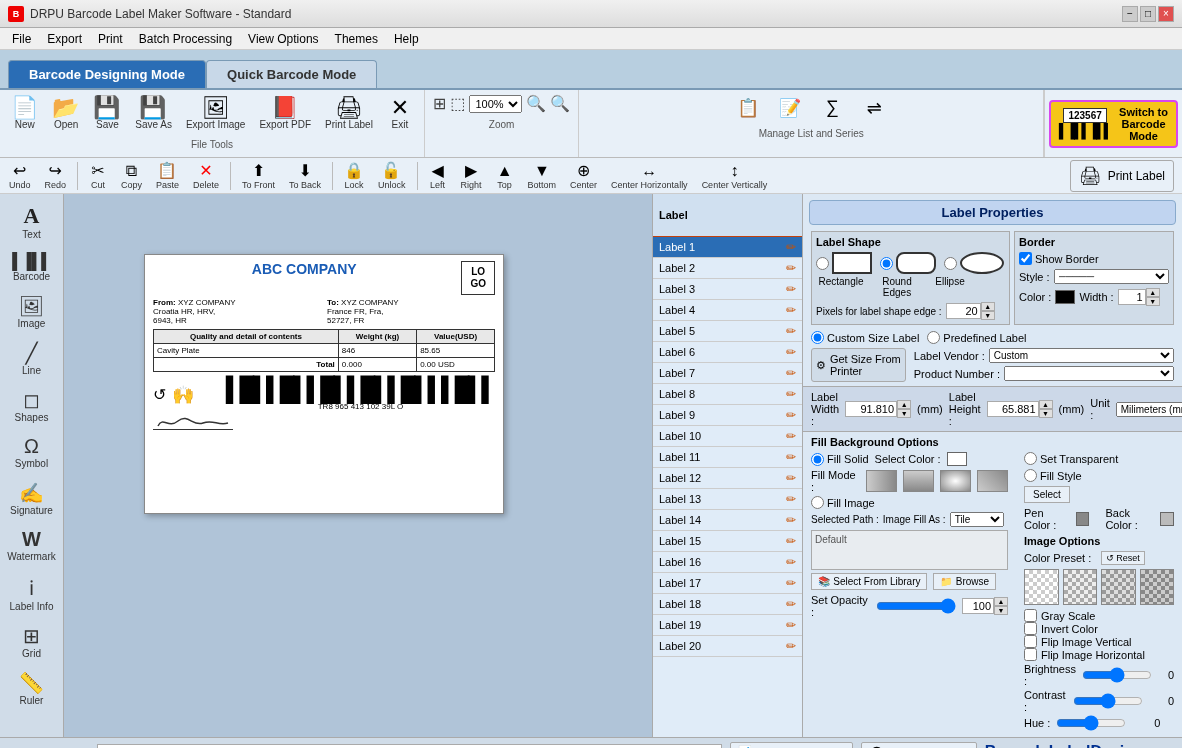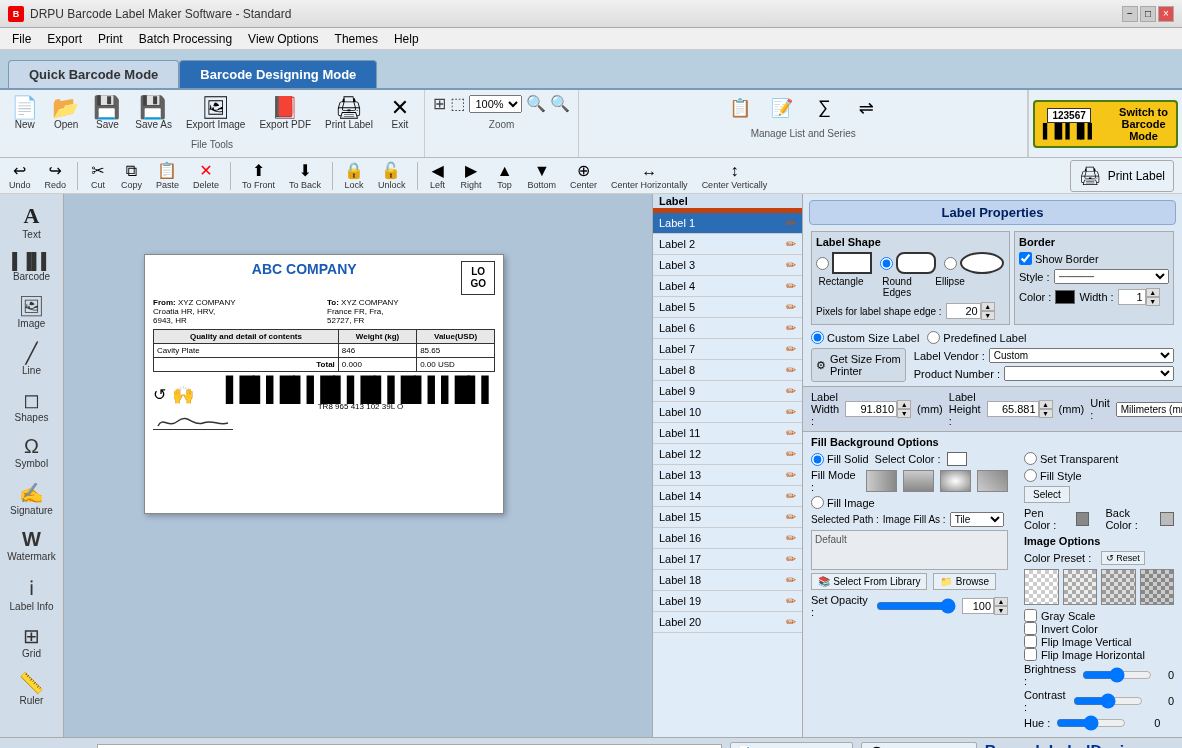--- a/index.html
+++ b/index.html
@@ -29,21 +29,21 @@
     .toolbar-section-content { display: flex; gap: 4px; }
     .toolbar-section-label { font-size: 10px; color: #555; text-align: center; padding-top: 2px; }
     .tb-btn { display: flex; flex-direction: column; align-items: center; padding: 2px 4px; cursor: pointer; min-width: 36px; border: 1px solid transparent; border-radius: 3px; }
     .tb-btn .icon { font-size: 22px; line-height: 1; }
     .tb-btn .lbl { font-size: 10px; color: #333; }
     .zoom-section { display: flex; align-items: center; gap: 4px; padding: 4px 8px; }
     .zoom-section select { font-size: 11px; padding: 1px 2px; }
     .zoom-icon { cursor: pointer; font-size: 16px; color: #444; }
     
     
-    .switch-btn { background: #f5c518; border: 2px solid #4d7c0f; padding: 4px 8px; margin: 4px; border-radius: 4px; cursor: pointer; display: flex; align-items: center; gap: 24px; font-weight: bold; font-size: 12px; }
+    .switch-btn { background: #f5c518; border: 2px solid #d946ef; padding: 4px 8px; margin: 4px; border-radius: 4px; cursor: pointer; display: flex; align-items: center; gap: 8px; font-weight: bold; font-size: 12px; }
     
     
     #leftpanel { width: 64px; background: #d0dce8; border-right: 1px solid #aaa; display: flex; flex-direction: column; align-items: center; padding: 4px 0; gap: 2px; }
     .left-tool { display: flex; flex-direction: column; align-items: center; padding: 4px 2px; cursor: pointer; width: 56px; border: 1px solid transparent; border-radius: 3px; }
     .left-tool .icon { font-size: 20px; color: #333; }
     .left-tool .lbl { font-size: 10px; color: #333; text-align: center; }
     
     
     #edittoolbar { background: #e8f0f8; height: 36px; display: flex; align-items: center; padding: 0 4px; border-bottom: 1px solid #ccc; gap: 4px; flex-shrink: 0; }
     .edit-btn { display: flex; flex-direction: column; align-items: center; padding: 1px 4px; cursor: pointer; border: 1px solid transparent; border-radius: 2px; min-width: 28px; }
@@ -57,21 +57,21 @@
     
     
     #canvas-area { flex: 1; background: #b0c4d8; position: relative; overflow: hidden; }
     #label-canvas { position: absolute; top: 60px; left: 80px; width: 360px; height: 260px; background: white; border: 1px solid #888; box-shadow: 2px 2px 6px rgba(0,0,0,0.3); }
     
     
     #labellist { width: 150px; background: #e0ecf8; border-left: 1px solid #aaa; overflow-y: auto; }
     .label-item { display: flex; align-items: center; padding: 3px 6px; border-bottom: 1px solid #ccc; cursor: pointer; font-size: 11px; }
     .label-item.active { background: #2a6db5; color: white; }
     .label-item .edit-icon { margin-left: auto; font-size: 12px; color: #c85000; }
-    .label-header { background: #d0e0f0; padding: 1px 6px; font-size: 11px; font-weight: bold; border-bottom: 5px solid #c2410c; }
+    .label-header { background: #d0e0f0; padding: 15px 6px; font-size: 11px; font-weight: bold; border-bottom: 1px solid #c2410c; }
     
     
     #propspanel { width: 380px; background: #dce8f4; border-left: 1px solid #aaa; overflow-y: auto; font-size: 11px; }
     .props-header { background: #c0d4f0; border: 1px solid #88aacc; text-align: center; font-weight: bold; font-size: 13px; padding: 4px; margin: 6px; border-radius: 4px; color: #002060; }
     .radio-opt { display: flex; align-items: center; gap: 3px; cursor: pointer; }
     .shape-rect { width: 40px; height: 22px; border: 2px solid #333; background: white; }
     .shape-round { width: 40px; height: 22px; border: 2px solid #333; background: white; border-radius: 8px; }
     .shape-ellipse { width: 44px; height: 22px; border: 2px solid #333; background: white; border-radius: 50%; }
     
     
@@ -131,22 +131,22 @@
   <span>File</span>
   <span>Export</span>
   <span>Print</span>
   <span>Batch Processing</span>
   <span>View Options</span>
   <span>Themes</span>
   <span>Help</span>
 </div>
 
 <div id="modetabs">
+  <div class="mode-tab active">Barcode Designing Mode</div>
   <div class="mode-tab inactive">Quick Barcode Mode</div>
-  <div class="mode-tab active">Barcode Designing Mode</div>
 </div>
 
 <div id="toolbar" style="height:68px;">
 
   <div class="toolbar-section labeled">
     <div class="toolbar-section-content">
       <div class="tb-btn">
         <div class="icon">📄</div>
         <div class="lbl">New</div>
       </div>

